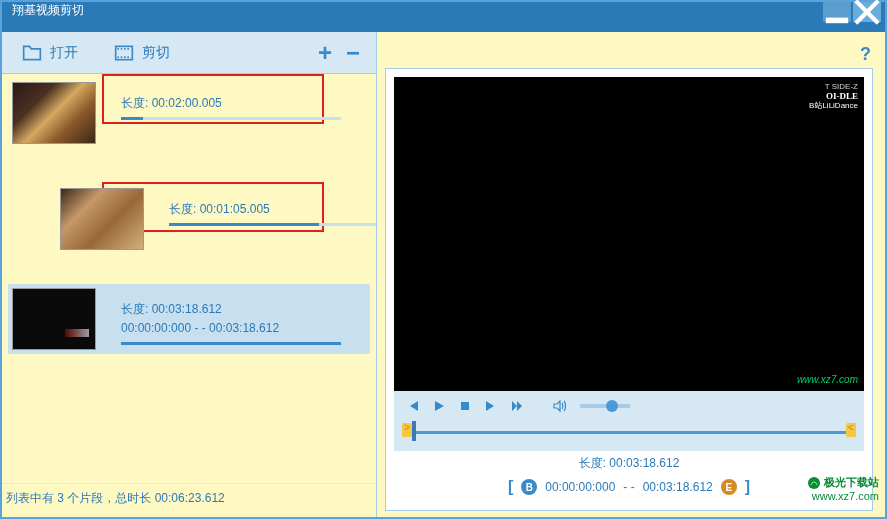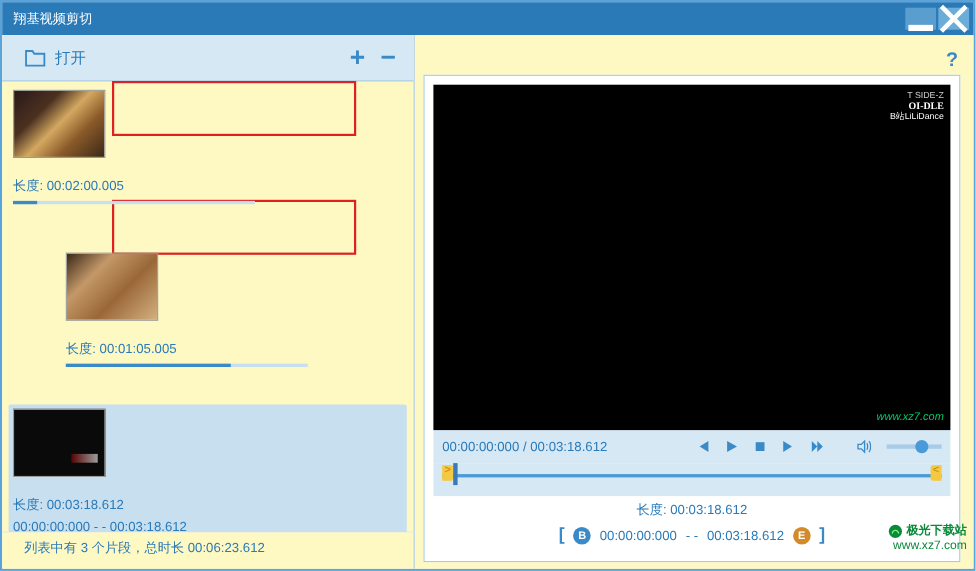--- a/index.html
+++ b/index.html
@@ -1,53 +1,53 @@
 <!DOCTYPE html>
 <html><head>
 <meta charset="utf-8">
 <style>
 * { margin: 0; padding: 0; box-sizing: border-box; font-family: "Microsoft YaHei", Arial, sans-serif; }
 body { width: 887px; height: 519px; background: #fff; overflow: hidden; position: relative; }
 
-.titlebar { height: 30px; background: #2a7ab8; display: flex; align-items: center; padding: 0 4px 0 10px; color: #fff; font-size: 12px; }
+.titlebar { height: 30px; background: #2a7ab8; display: flex; padding: 0 4px 0 10px; color: #fff; font-size: 12px; }
 .titlebar .title { flex: 1; }
 .titlebar .winbtn { width: 28px; height: 20px; display: flex; align-items: center; justify-content: center; cursor: pointer; }
 .titlebar .winbtn.min { background: #5a9ed0; margin-right: 2px;}
 .titlebar .winbtn.close { background: #6badd9; }
 
 .outer { border: 2px solid #5aa3da; height: 519px; }
 
 .content { display: flex; height: calc(100% - 30px); background: #fef9c3; }
 
 .leftcol { width: 375px; border-right: 1px solid #a8cce8; display: flex; flex-direction: column; }
 .toolbar { height: 42px; background: #d7e8f5; display: flex; align-items: center; padding: 0 12px; border-bottom: 1px solid #a8cce8; }
 .tbtn { display: flex; align-items: center; gap: 8px; color: #2a7ab8; font-size: 14px; padding: 4px 8px; cursor: pointer; }
 .tbtn svg { width: 20px; height: 18px; }
 .sep { width: 20px; }
 .spacer { flex: 1; }
 .plusminus { color: #3a8ac8; font-size: 24px; font-weight: bold; display: flex; gap: 6px; }
 .plusminus span { cursor: pointer; padding: 0 4px; }
 
 .cliplist { flex: 1; overflow-y: auto; padding: 8px 10px; }
-.clip { display: flex; gap: 4px; margin-bottom: 12px; position: relative; flex-direction: column; }
+.clip { display: flex; gap: 25px; margin-bottom: 12px; position: relative; }
 .thumb { width: 84px; height: 62px; background: #111; border: 1px solid #999; flex-shrink: 0; overflow: hidden; position: relative; }
 .thumb.t1 { background: linear-gradient(135deg, #2a1818 0%, #4a3020 30%, #d4a860 50%, #8b5a2a 70%, #3a2818 100%); }
 .thumb.t2 { background: linear-gradient(135deg, #3a2818 0%, #c49868 30%, #9a6838 60%, #d4b080 100%); }
 .thumb.t3 { background: #0a0a0a; }
 .thumb.t3::after { content: ""; position: absolute; right: 6px; bottom: 12px; width: 24px; height: 8px; background: linear-gradient(90deg, #800 0%, #fff 100%); opacity: 0.6; }
 .clipinfo { flex: 1; padding-top: 12px; font-size: 12px; color: #2a7ab8; line-height: 1.6; }
 .cliptext { }
 .progress { height: 3px; background: #c8dff0; margin-top: 4px; width: 220px; }
 .progress .fill { height: 100%; background: #3a8ac8; }
 .redbox { position: absolute; border: 2px solid #e02020; }
 .rb1 { left: 100px; top: 0px; width: 222px; height: 50px; }
 .rb2 { left: 100px; top: 108px; width: 222px; height: 50px; }
 .clip.selected { background: #c8dff0; padding: 4px; margin-left: -4px; margin-right: -4px; border-radius: 2px; }
 
-.leftfooter { padding: 6px 20px 10px; color: #2a7ab8; font-size: 12px; border-top: 1px solid #e0eaf2; }
+.leftfooter { padding: 6px 4px 10px; color: #2a7ab8; font-size: 12px; border-top: 1px solid #e0eaf2; }
 
 .rightcol { flex: 1; display: flex; flex-direction: column; padding: 8px 12px 6px 8px; position: relative; }
 .helpbtn { position: absolute; right: 14px; top: 12px; color: #3a8ac8; font-size: 18px; font-weight: bold; cursor: pointer; }
 .rinner { border: 1px solid #a8cce8; flex: 1; display: flex; flex-direction: column; padding: 8px; background: #fff; margin-top: 28px; }
 .video { flex: 1; background: #000; position: relative; }
 .wmark1 { position: absolute; right: 6px; top: 6px; color: #fff; font-size: 9px; text-align: right; line-height: 1.1; }
 .wmark1 .l1 { font-size: 8px; opacity: 0.8; }
 .wmark1 .l2 { font-weight: bold; font-family: Liberation Serif, serif; }
 .wmark1 .l3 { font-size: 8px; }
 .wmark2 { position: absolute; right: 6px; bottom: 6px; color: #0c6; font-size: 10px; font-style: italic; }
@@ -100,20 +100,34 @@
   <div class="content">
     <div class="leftcol">
       <div class="toolbar">
         <div class="tbtn">
           <svg viewBox="0 0 24 20">
               <path d="M2 2 L9 2 L11 5 L22 5 L22 18 L2 18 Z" fill="none" stroke="#3a8ac8" stroke-width="2"></path>
             </svg>
           <span>打开</span>
         </div>
         <div class="sep"></div>
+        <div class="tbtn">
+          <svg viewBox="0 0 24 20">
+              <rect x="2" y="2" width="20" height="16" fill="none" stroke="#3a8ac8" stroke-width="2"></rect>
+              <rect x="4" y="4" width="2" height="2" fill="#3a8ac8"></rect>
+              <rect x="8" y="4" width="2" height="2" fill="#3a8ac8"></rect>
+              <rect x="12" y="4" width="2" height="2" fill="#3a8ac8"></rect>
+              <rect x="16" y="4" width="2" height="2" fill="#3a8ac8"></rect>
+              <rect x="4" y="14" width="2" height="2" fill="#3a8ac8"></rect>
+              <rect x="8" y="14" width="2" height="2" fill="#3a8ac8"></rect>
+              <rect x="12" y="14" width="2" height="2" fill="#3a8ac8"></rect>
+              <rect x="16" y="14" width="2" height="2" fill="#3a8ac8"></rect>
+            </svg>
+          <span>剪切</span>
+        </div>
         <div class="spacer"></div>
         <div class="plusminus">
           <span>+</span>
           <span>−</span>
         </div>
       </div>
 
       <div class="cliplist" style="position:relative;">
         <div class="redbox rb1"></div>
         <div class="redbox rb2"></div>
@@ -159,21 +173,20 @@
         <div class="video">
           <div class="wmark1">
             <div class="l1">T SIDE-Z</div>
             <div class="l2">OI-DLE</div>
             <div class="l3">B站LiLiDance</div>
           </div>
           <div class="wmark2">www.xz7.com</div>
         </div>
 
         <div class="controls">
-          <span class="time">00:00:00:000 / 00:03:18.612</span>
           <div class="cbtn">
               <svg viewBox="0 0 14 14">
                 <path d="M2 2v10M12 2L4 7l8 5z"></path>
               </svg>
             </div>
           <div class="cbtn">
               <svg viewBox="0 0 14 14">
                 <path d="M3 2l9 5-9 5z"></path>
               </svg>
             </div>

